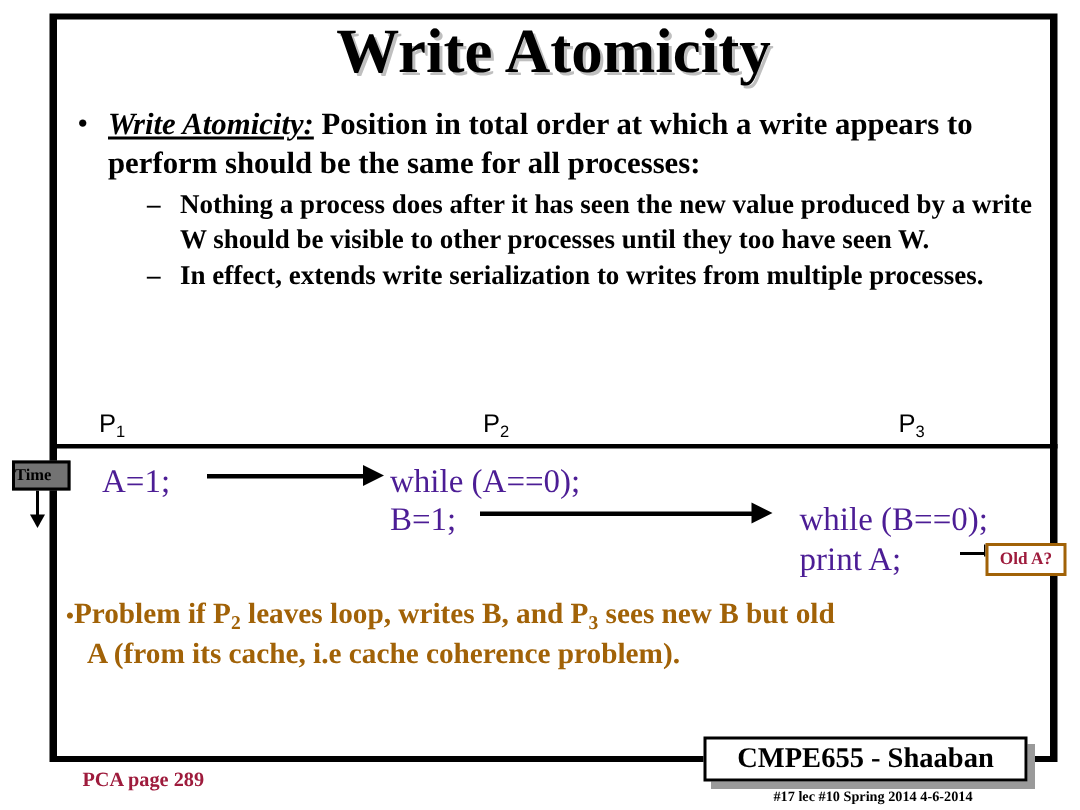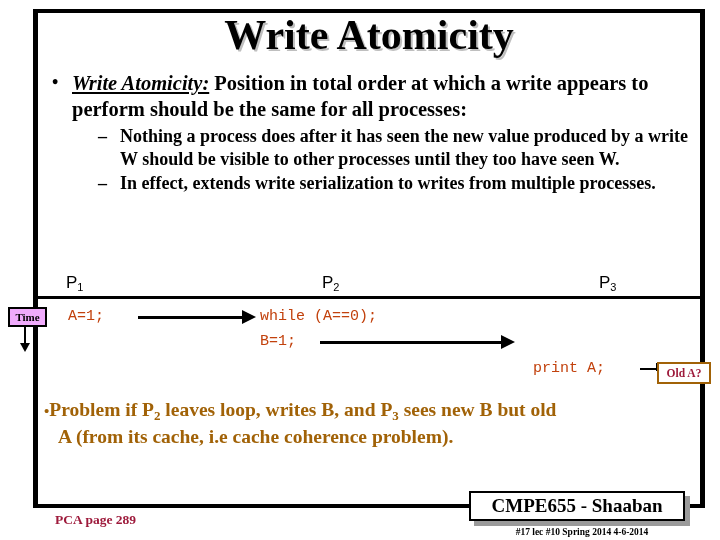--- a/index.html
+++ b/index.html
@@ -132,27 +132,26 @@
   }
 
   
   #time-box {
     position: absolute;
     left: 8px;
     top: 307px;
     width: 39px;
     height: 20px;
     border: 2px solid #000;
-    background: #f0abfc;
+    background: #737373;
     box-sizing: border-box;
     font-family: "Liberation Serif", "DejaVu Serif", serif;
     font-weight: bold;
     font-size: 11px;
     line-height: 16px;
-    text-align: center;
     color: #000;
     z-index: 4;
   }
   #time-arrow {
     position: absolute;
     left: 24px;
     top: 327px;
     width: 2px;
     height: 22px;
     background: #000;
@@ -168,23 +167,23 @@
     border-top: 9px solid #000;
   }
 
   
   #code-area {
     position: absolute;
     left: 38px;
     top: 300px;
     width: 670px;
     height: 95px;
-    font-family: Liberation Mono, monospace;
-    font-size: 15px;
-    color: #c2410c;
+    font-family: Liberation Serif, serif;
+    font-size: 22px;
+    color: #4c1d95;
   }
   .code {
     position: absolute;
     white-space: pre;
   }
   #c-a1    { left: 30px;  top: 8px; }
   #c-while1{ left: 222px; top: 8px; }
   #c-b1    { left: 222px; top: 33px; }
   #c-while2{ left: 495px; top: 33px; }
   #c-print { left: 495px; top: 60px; }
@@ -360,20 +359,21 @@
 
   <div id="time-box">Time</div>
   <div id="time-arrow"></div>
 
   <div id="code-area">
     <span class="code" id="c-a1">A=1;</span>
     <span class="arrow-line" id="arrow1"></span>
     <span class="code" id="c-while1">while (A==0);</span>
     <span class="code" id="c-b1">B=1;</span>
     <span class="arrow-line" id="arrow2"></span>
+    <span class="code" id="c-while2">while (B==0);</span>
     <span class="code" id="c-print">print A;</span>
   </div>
 
   <div id="olda-leader"></div>
   <div id="olda-box">Old A?</div>
 
   <div id="problem">
     <span class="bullet-sm">•</span><span>Problem if P</span><sub>2</sub><span> leaves loop, writes B, and P</span><sub>3</sub><span> sees new B but old</span>
     <span class="ln2">A  (from its cache, i.e cache coherence problem).</span>
   </div>

